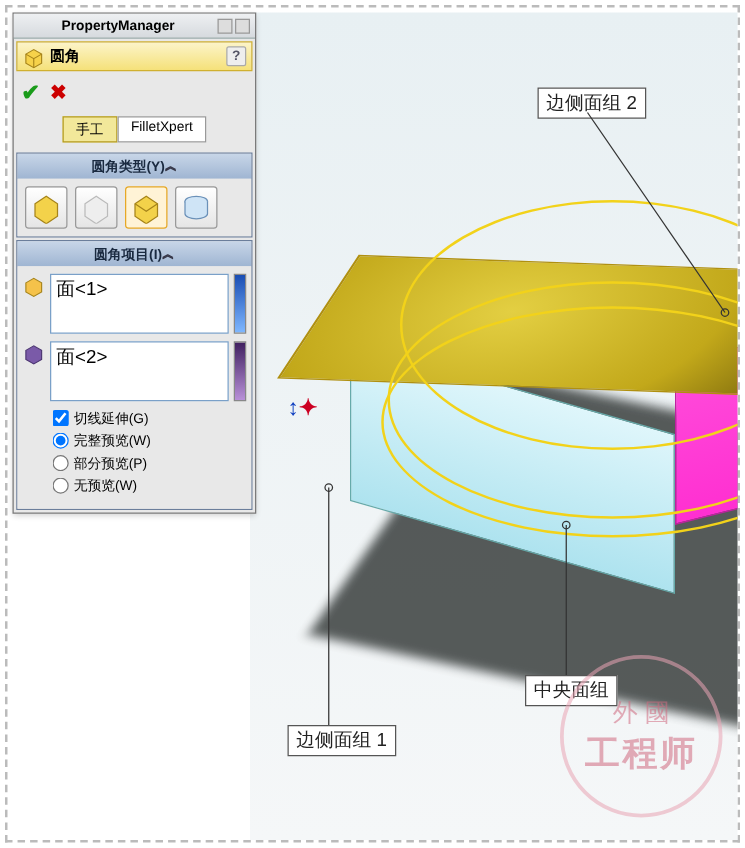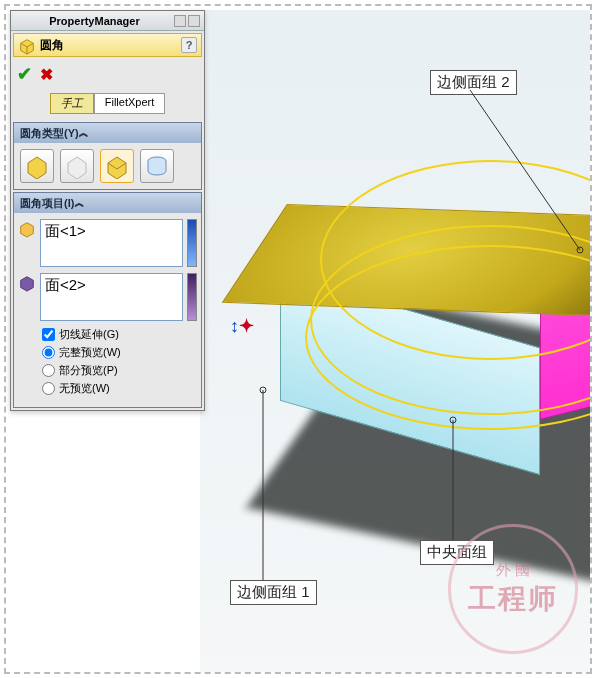--- a/index.html
+++ b/index.html
@@ -21,24 +21,24 @@
 
 .feature-header { display: flex; align-items: center; height: 24px; background: linear-gradient(180deg,#fcf4c9,#f5e17a); border: 1px solid #d0b030; margin: 2px; padding: 0 4px; font-size: 12px; font-weight: bold; }
 .feature-header .help { width: 16px; height: 16px; border: 1px solid #aaa; background: #eee; color: #556; font-size: 11px; text-align: center; line-height: 14px; border-radius: 2px; }
 
 .confirm-row { display: flex; align-items: center; gap: 8px; padding: 4px 6px; }
 .confirm-row .ok { color: #1a9b1a; font-size: 18px; font-weight: bold; }
 .confirm-row .cancel { color: #c00; font-size: 16px; font-weight: bold; }
 
 .mode-row { display: flex; justify-content: center; gap: 0; padding: 4px 0 6px; }
 .mode-btn { font-size: 11px; padding: 2px 10px; border: 1px solid #999; background: #ffffff; cursor: pointer; }
-.mode-btn.active { background: #f2e89a; border-color: #b39a20; font-style: italic; }
+.mode-btn.active { background: #f2e89a; border-color: #b39a20; }
 
 .section { margin: 2px; border: 1px solid #6b7e9b; }
-.section-head { display: flex; align-items: center; justify-content: flex-start; height: 20px; background: linear-gradient(180deg,#c8d6e8,#9fb5d2); padding: 0 6px; font-size: 11px; font-weight: bold; color: #1a2a40; }
+.section-head { display: flex; align-items: center; justify-content: center; height: 20px; background: linear-gradient(180deg,#c8d6e8,#9fb5d2); padding: 0 6px; font-size: 11px; font-weight: bold; color: #1a2a40; }
 .chev { font-size: 10px; color: #334; }
 
 .type-row { display: flex; gap: 6px; padding: 6px; background: #e8e8e8; }
 .type-btn { width: 34px; height: 34px; border: 1px solid #999; background: linear-gradient(180deg,#fff,#e5e5e5); border-radius: 3px; display: flex; align-items: center; justify-content: center; cursor: pointer; }
 .type-btn.sel { border-color: #e6a826; background: #fff3d6; }
 .type-btn svg { width: 26px; height: 26px; }
 
 .items-body { padding: 6px 4px 8px; background: #e8e8e8; }
 .item-row { display: flex; align-items: flex-start; gap: 4px; margin-bottom: 6px; }
 .cube-ic { width: 18px; height: 18px; margin-top: 1px; }
@@ -62,21 +62,21 @@
 .yellow-arc{position:absolute;border:2px solid #f2d21a;border-radius:50%;background:transparent;}
 .triad { position:absolute; left:30px; top:305px; font-size:18px; color:#1040c0; font-weight:bold;}
 
 
 .callout { position:absolute; font-size:15px; color:#222; }
 .callout .box { background:#fff; border:1px solid #555; padding:2px 6px; white-space:nowrap; }
 .callout svg { position:absolute; overflow:visible; }
 
 
 .watermark { position:absolute; right:12px; bottom:18px; width:130px; height:130px; border:3px solid #e9a5b4; border-radius:50%; display:flex; flex-direction:column; align-items:center; justify-content:center; color:#d06a80; opacity:.55; }
-.watermark .small{font-size:15px;}
+.watermark .small{font-size:20px;}
 .watermark .big{font-size:28px; font-weight:bold; letter-spacing:2px;}
 </style>
 </head>
 <body>
 
 <div class="page-border"></div>
 
 <div class="viewport">
   <div class="shadow3d"></div>
   <div class="solid-side"></div>

